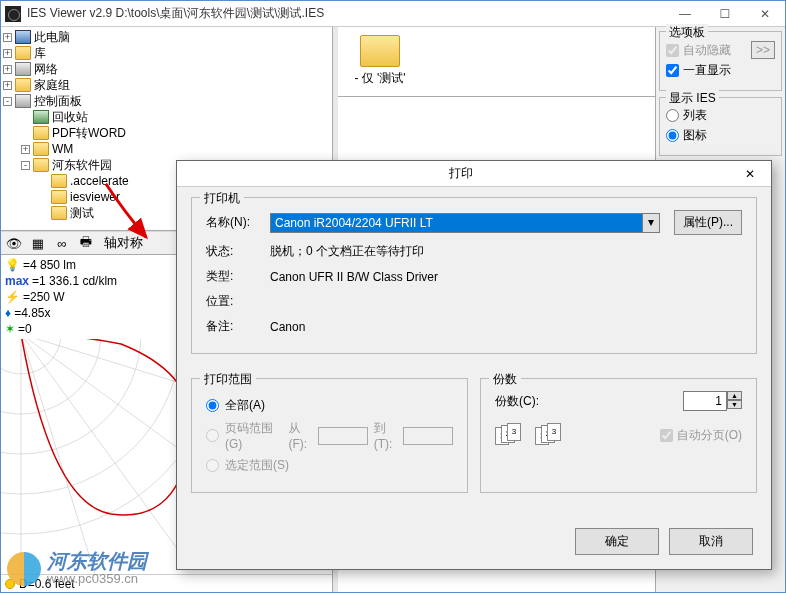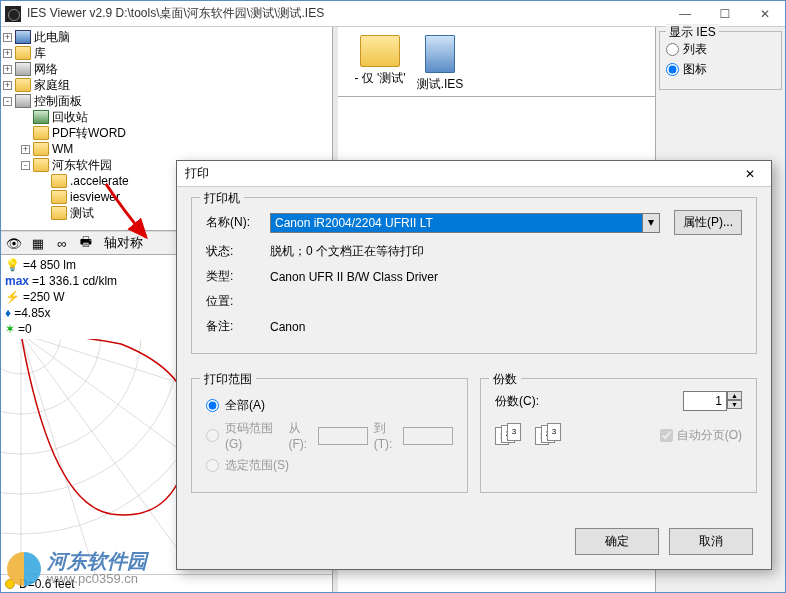--- a/index.html
+++ b/index.html
@@ -61,21 +61,21 @@
 .radio-row, .check-row { display: flex; align-items: center; gap: 4px; margin: 3px 0; }
 .radio-row input, .check-row input { margin:0; }
 .expandbtn { border:1px solid #888; padding:1px 4px; background:#e8e8e8; cursor:pointer; }
 
 
 .red-arrow { position: absolute; left: 100px; top: 178px; pointer-events:none; }
 
 
 .dialog-backdrop { position: absolute; left: 175px; top: 159px; width: 596px; height: 410px; background: #f0f0f0; border: 1px solid #666; box-shadow: 4px 4px 12px rgba(0,0,0,0.3); display:flex; flex-direction:column; }
 .dlg-title { height: 26px; background: #fff; border-bottom: 1px solid #ccc; display:flex; align-items:center; padding:0 8px; }
-.dlg-title .txt { flex: 1; }
+.dlg-title .txt { flex: 1; text-align: center; }
 .dlg-close { width: 26px; text-align:center; cursor:pointer; }
 .dlg-body { flex:1; padding: 10px 14px; display:flex; flex-direction:column; gap:24px; }
 
 .printer-group { border: 1px solid #bbb; padding: 12px 14px 14px 14px; position: relative; }
 .printer-group .legend { position: absolute; top: -8px; left: 8px; background: #f0f0f0; padding: 0 4px; }
 .prow { display: flex; align-items: center; margin-bottom: 8px; }
 .prow .plabel { width: 64px; flex-shrink: 0; }
 .prow .pval { flex: 1; }
 .combo { display:flex; flex:1; }
 .combo input { flex:1; background:#0078d7; color:#fff; border:1px solid #7a7a7a; padding:2px 4px; }
@@ -249,28 +249,36 @@
   </div>
 
   <div class="vsplitter"></div>
 
   <div class="rightpanel">
     <div class="filearea">
       <div class="fileitem">
         <div class="fileicon-folder"></div>
         <div class="lbl">- 仅 '测试'</div>
       </div>
-      <div class="fileitem">
-        <div class="fileicon-doc"></div>
-        <div class="lbl">测试.IES</div>
-      </div>
     </div>
   </div>
 
   <div class="optpanel">
+    <div class="fieldset">
+      <div class="legend">选项板</div>
+      <div class="check-row gray-disabled">
+        <input type="checkbox" checked="" disabled="" style="">
+        <span>自动隐藏</span>
+        <span style="margin-left:auto" class="expandbtn">&gt;&gt;</span>
+      </div>
+      <div class="check-row">
+        <input type="checkbox" checked="" style="">
+        <span>一直显示</span>
+      </div>
+    </div>
     <div class="fieldset">
       <div class="legend">显示 IES</div>
       <div class="radio-row">
         <input type="radio" name="disp" style="">
         <span>列表</span>
       </div>
       <div class="radio-row">
         <input type="radio" name="disp" checked="" style="">
         <span>图标</span>
       </div>

